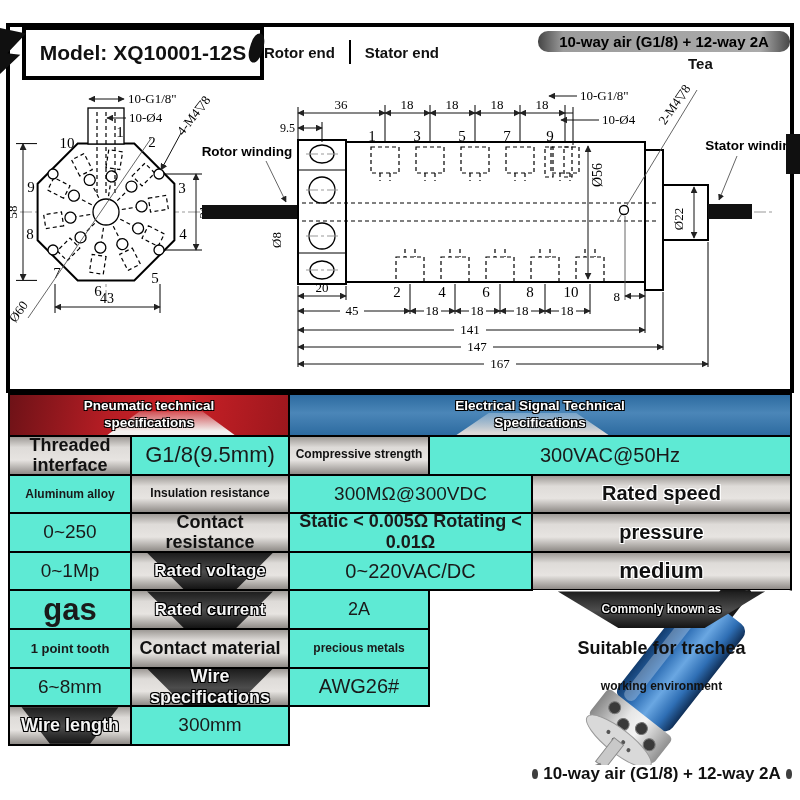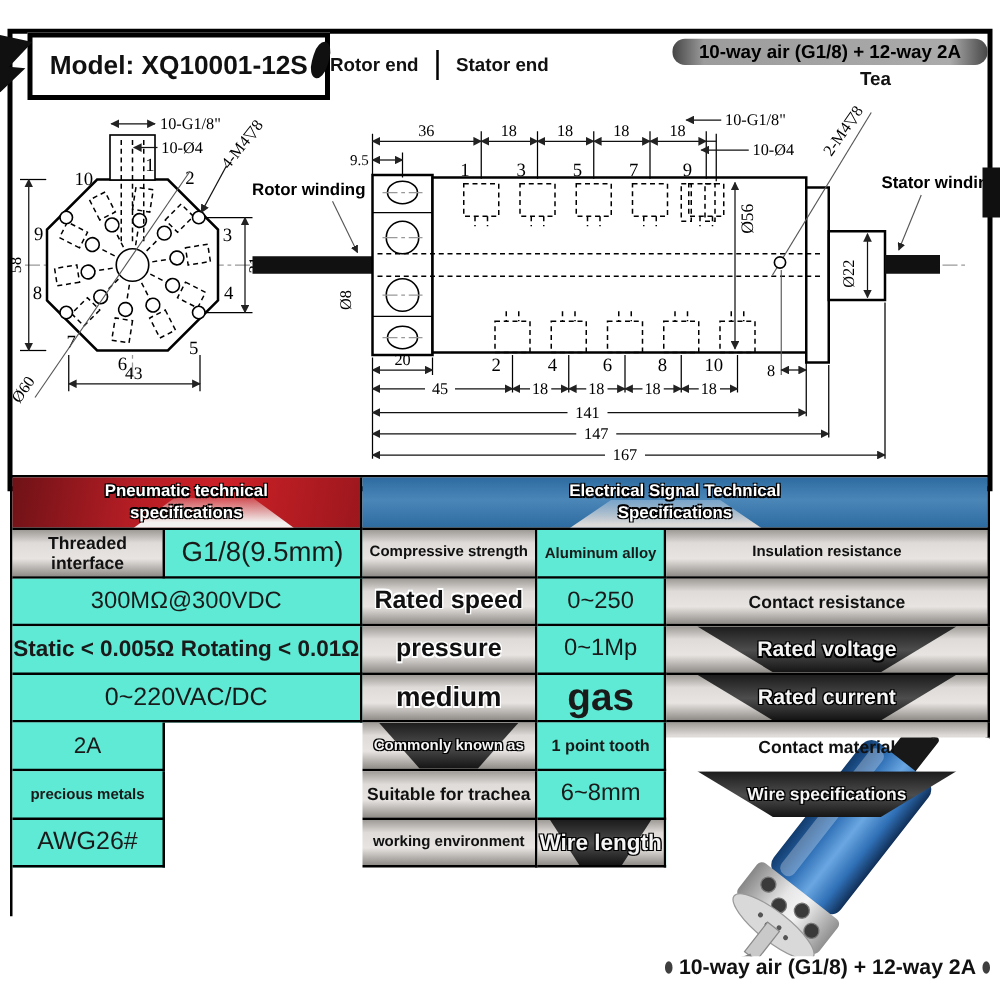--- a/index.html
+++ b/index.html
@@ -29,40 +29,40 @@
   .banner{position:absolute;left:538px;top:31px;width:252px;height:21px;z-index:5;
     background:linear-gradient(90deg,#454545,#9c9c9c 10%,#ababab 88%,#474747);border-radius:10px;
     display:flex;align-items:center;justify-content:center;font-weight:bold;font-size:15px;color:#000;white-space:nowrap;}
   .banner-sub{position:absolute;left:688px;top:55px;font-weight:bold;font-size:15px;z-index:5;}
   .deco{position:absolute;background:#101010;z-index:6;}
   .deco-left{left:0;top:28px;width:26px;height:46px;clip-path:polygon(0 0,100% 12%,28% 55%,78% 58%,0 100%);}
   .deco-mid{left:250px;top:33px;width:13px;height:30px;border-radius:50%/42%;transform:rotate(16deg);}
   .deco-edge{left:786px;top:134px;width:14px;height:40px;}
 
   
-  .spec-table{position:absolute;left:8px;top:380px;width:784px;
+  .spec-table{position:absolute;left:8px;top:393px;width:784px;
     display:grid;grid-template-columns:122px 158px 140px 103px 1fr;
     grid-template-rows:42px repeat(8,38.6px);
     border-top:2px solid #000;border-left:2px solid #000;box-sizing:border-box;}
   .c{border-right:2px solid #000;border-bottom:2px solid #000;position:relative;overflow:hidden;
      display:flex;align-items:center;justify-content:center;text-align:center;box-sizing:border-box;}
   .sp2{grid-column:span 2}.sp3{grid-column:span 3}
   .ph{border:none;background:transparent;}
   .hdr{color:#fff;font-weight:bold;font-size:13.5px;line-height:1.25;
     text-shadow:-1px -1px 0 #000,1px -1px 0 #000,-1px 1px 0 #000,1px 1px 0 #000;}
   .hdr-red{background:linear-gradient(100deg,#6e1217,#b51d24 35%,#cc2127 60%,#9c171d);}
   .hdr-red::after{content:"";position:absolute;left:96px;width:130px;bottom:-1px;height:62%;
     background:linear-gradient(180deg,rgba(255,255,255,.2),#f3f1ef 80%);clip-path:polygon(0 100%,26% 0,74% 0,100% 100%);}
   .hdr-blue{background:linear-gradient(180deg,#2d6ba0,#4b86b8 45%,#2d6ba0);}
   .hdr-blue::after{content:"";position:absolute;left:33%;width:31%;bottom:-1px;height:58%;
     background:linear-gradient(180deg,rgba(255,255,255,.25),#dcdad8 85%);clip-path:polygon(0 100%,22% 0,78% 0,100% 100%);}
   .hdr .tx{position:relative;z-index:2;max-width:210px;}
   .lab{background:linear-gradient(180deg,#9e9a96,#dedbd8 28%,#e7e4e1 62%,#8f8b87);font-weight:bold;color:#111;}
   .lab .tx{position:relative;z-index:2;line-height:1.15;}
-  .sm{font-size:14px}.sm2{font-size:12px}
+  .sm{font-size:18px}.sm2{font-size:12px}
   .bg{font-size:20px;text-shadow:-1px -1px 0 #fff,1px -1px 0 #fff,-1px 1px 0 #fff,1px 1px 0 #fff;}
   .dk::before{content:"";position:absolute;left:8%;right:8%;top:0;bottom:0;z-index:1;
     background:linear-gradient(180deg,#1c1c1c,#4d4d4d 52%,#141414);clip-path:polygon(2% 0,98% 0,70% 100%,30% 100%);}
   .dk{color:#f4f4f4;}
   .dk .tx{text-shadow:-1px -1px 0 #000,1px -1px 0 #000,-1px 1px 0 #000,1px 1px 0 #000;}
   .val{background:#5eead4;font-weight:400;color:#1a1a1a;}
   .f12{font-size:12px}.f13{font-size:13px}.f18{font-size:18px}.f19{font-size:19px}
   .f20{font-size:20px}.f21{font-size:19px}.f22{font-size:22px}.f24{font-size:31px}
   .vb{font-weight:bold;}
 
@@ -373,20 +373,23 @@
     </div>
 
   <div class="c lab sm">
       <span class="tx">Threaded interface</span>
     </div>
   <div class="c val f22">
       <span>G1/8(9.5mm)</span>
     </div>
   <div class="c lab sm2">
       <span class="tx">Compressive strength</span>
+    </div>
+  <div class="c val f20 sp2">
+      <span>300VAC@50Hz</span>
     </div>
 
   <div class="c val f12 vb">
       <span>Aluminum alloy</span>
     </div>
   <div class="c lab sm2">
       <span class="tx">Insulation resistance</span>
     </div>
   <div class="c val f19 sp2">
       <span>300MΩ@300VDC</span>

